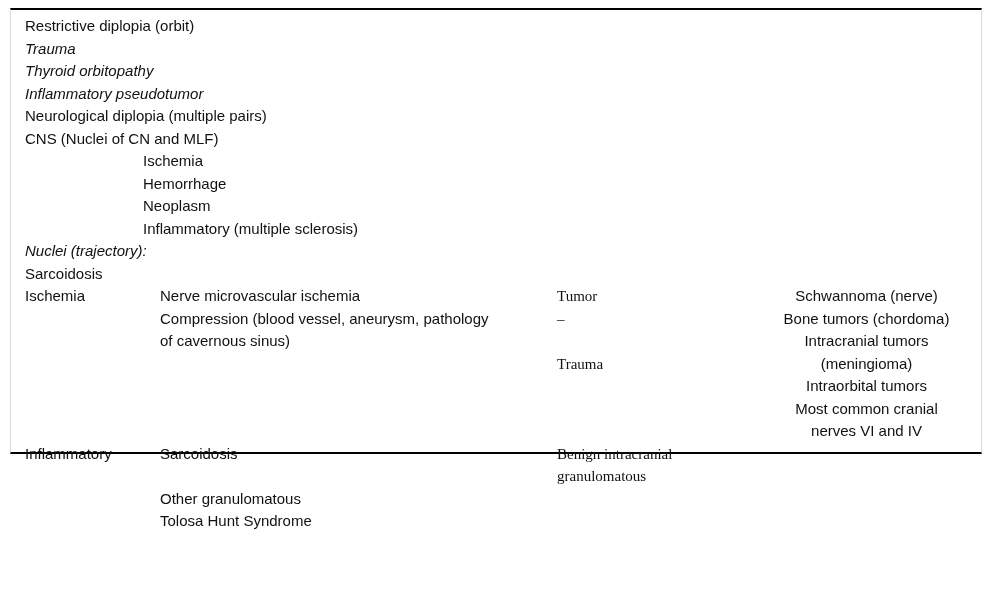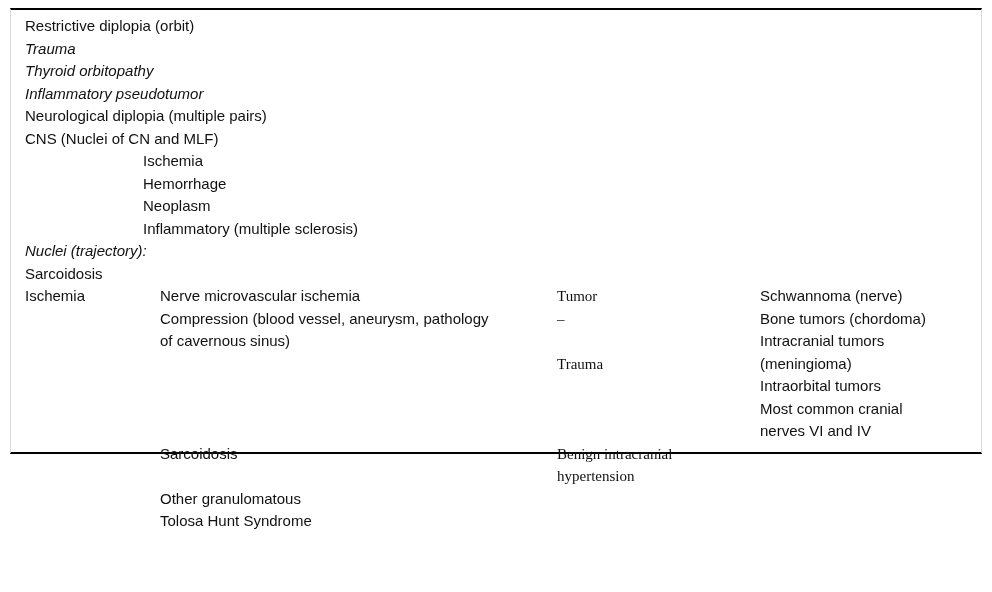--- a/index.html
+++ b/index.html
@@ -29,21 +29,21 @@
   }
   .grid {
     display: grid;
     grid-template-columns: 135px 397px 203px 1fr;
   }
   .span-left  { grid-column: 1 / 3; }
   .span-right { grid-column: 3 / 5; }
   .col1 { grid-column: 1; }
   .col2 { grid-column: 2; }
   .col3 { grid-column: 3; font-family: Liberation Serif, serif; }
-  .col4 { grid-column: 4; }
+  .col4 { grid-column: 4; text-align: center; }
   .lines { white-space: pre-line; }
   .italic { font-style: italic; }
   .indent { margin-left: 118px; }
   .pad-one-line { padding-top: 22.5px; }
 </style>
 </head>
 <body>
 
 <div class="page">
   <div class="table-frame">
@@ -80,23 +80,24 @@
       <div class="col4 lines">Schwannoma (nerve)
 Bone tumors (chordoma)
 Intracranial tumors
 (meningioma)
 Intraorbital tumors
 Most common cranial
 nerves VI and IV</div>
     </div>
 
     <div class="grid">
+      <div class="col1">Inflammatory</div>
       <div class="col2 lines">Sarcoidosis
 
 Other granulomatous
 Tolosa Hunt Syndrome</div>
       <div class="col3 lines">Benign intracranial
-hypertension</div>
+granulomatous</div>
       <div class="col4"></div>
     </div>
 
   </div>
 </div>
 
 </body></html>

